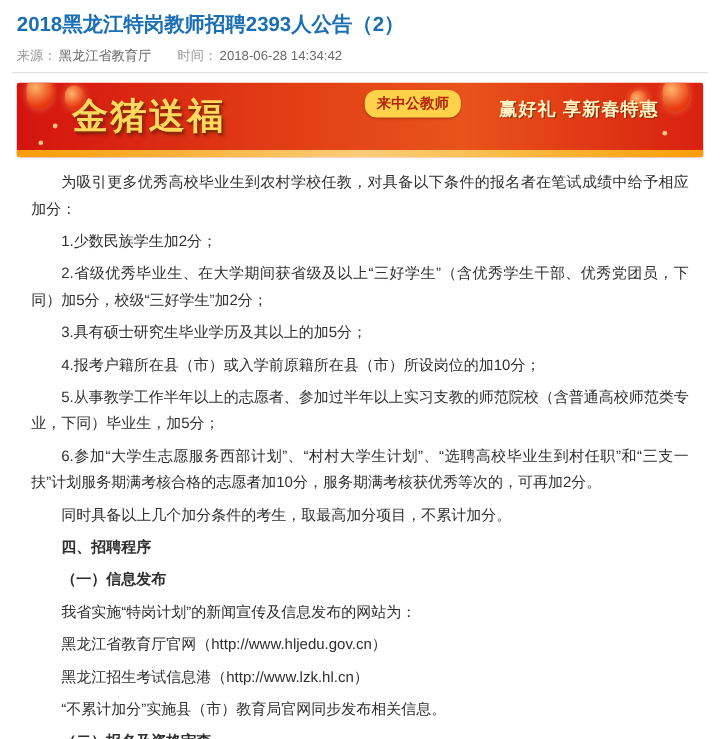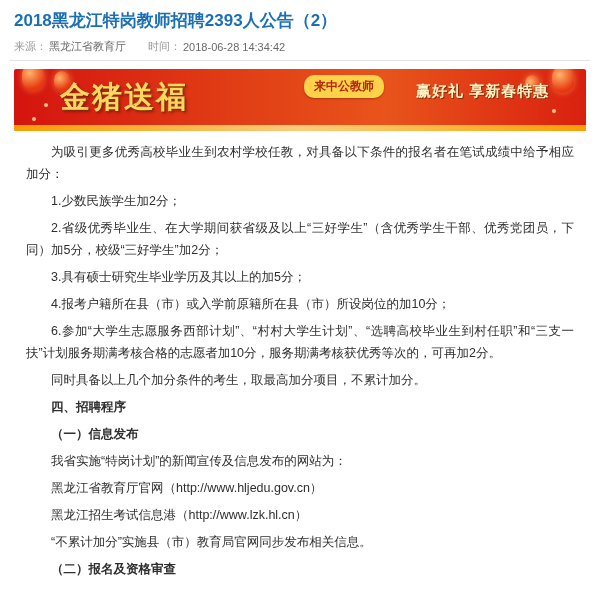--- a/index.html
+++ b/index.html
@@ -171,20 +171,21 @@
     <div class="banner-sub">赢好礼 享新春特惠</div>
     <div class="banner-gold-strip"></div>
   </div>
 
   <div class="content">
     <p class="indent2">为吸引更多优秀高校毕业生到农村学校任教，对具备以下条件的报名者在笔试成绩中给予相应加分：</p>
     <p class="indent2">1.少数民族学生加2分；</p>
     <p class="indent2">2.省级优秀毕业生、在大学期间获省级及以上“三好学生”（含优秀学生干部、优秀党团员，下同）加5分，校级“三好学生”加2分；</p>
     <p class="indent2">3.具有硕士研究生毕业学历及其以上的加5分；</p>
     <p class="indent2">4.报考户籍所在县（市）或入学前原籍所在县（市）所设岗位的加10分；</p>
+    <p class="indent2">5.从事教学工作半年以上的志愿者、参加过半年以上实习支教的师范院校（含普通高校师范类专业，下同）毕业生，加5分；</p>
     <p class="indent2">6.参加“大学生志愿服务西部计划”、“村村大学生计划”、“选聘高校毕业生到村任职”和“三支一扶”计划服务期满考核合格的志愿者加10分，服务期满考核获优秀等次的，可再加2分。</p>
     <p class="indent2">同时具备以上几个加分条件的考生，取最高加分项目，不累计加分。</p>
 
     <p class="section-head">四、招聘程序</p>
     <p class="indent2 bold">（一）信息发布</p>
     <p class="indent2">我省实施“特岗计划”的新闻宣传及信息发布的网站为：</p>
     <p class="indent2 link-ish">黑龙江省教育厅官网（http://www.hljedu.gov.cn）</p>
     <p class="indent2 link-ish">黑龙江招生考试信息港（http://www.lzk.hl.cn）</p>
     <p class="indent2">“不累计加分”实施县（市）教育局官网同步发布相关信息。</p>
     <p class="indent2 bold">（二）报名及资格审查</p>

